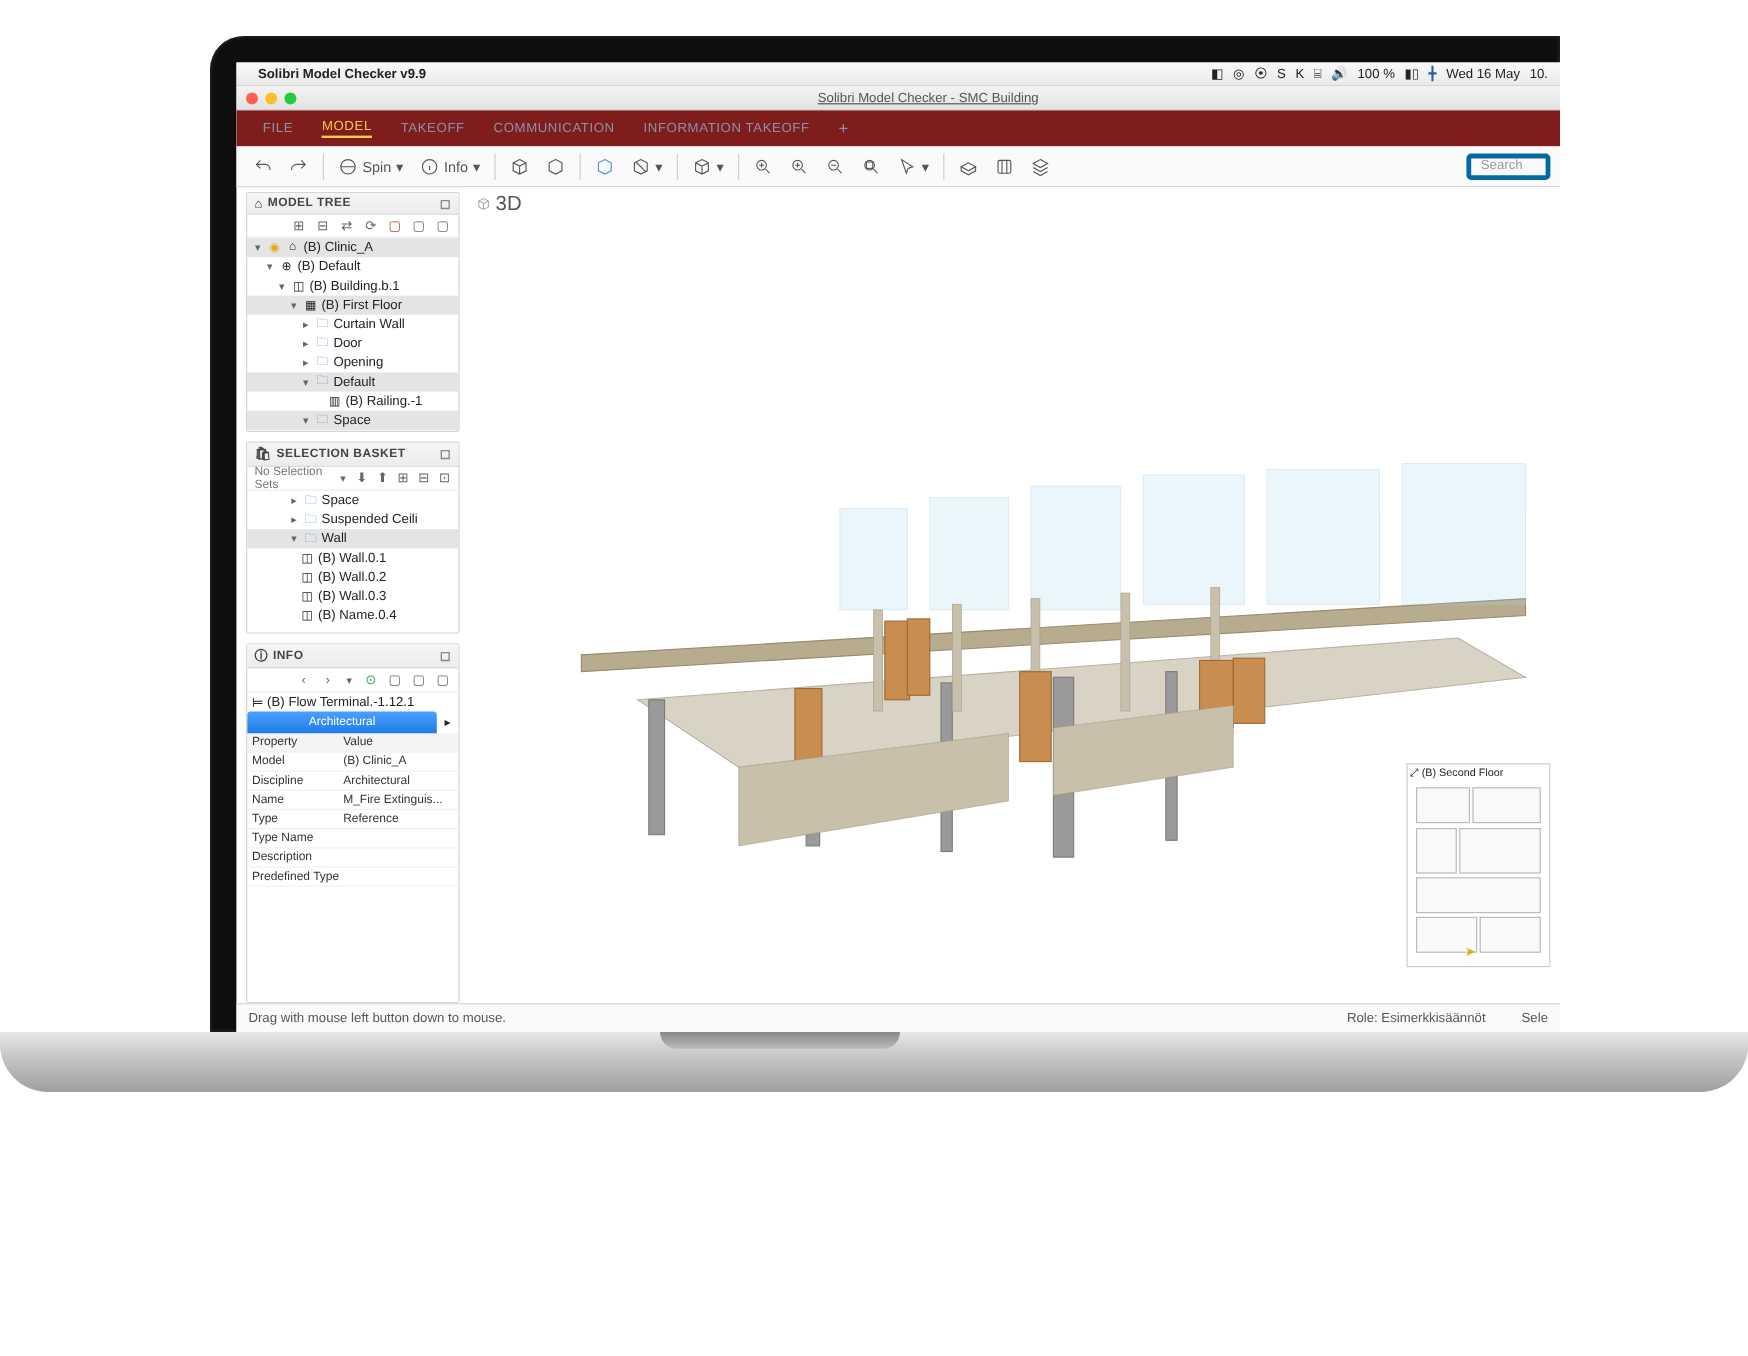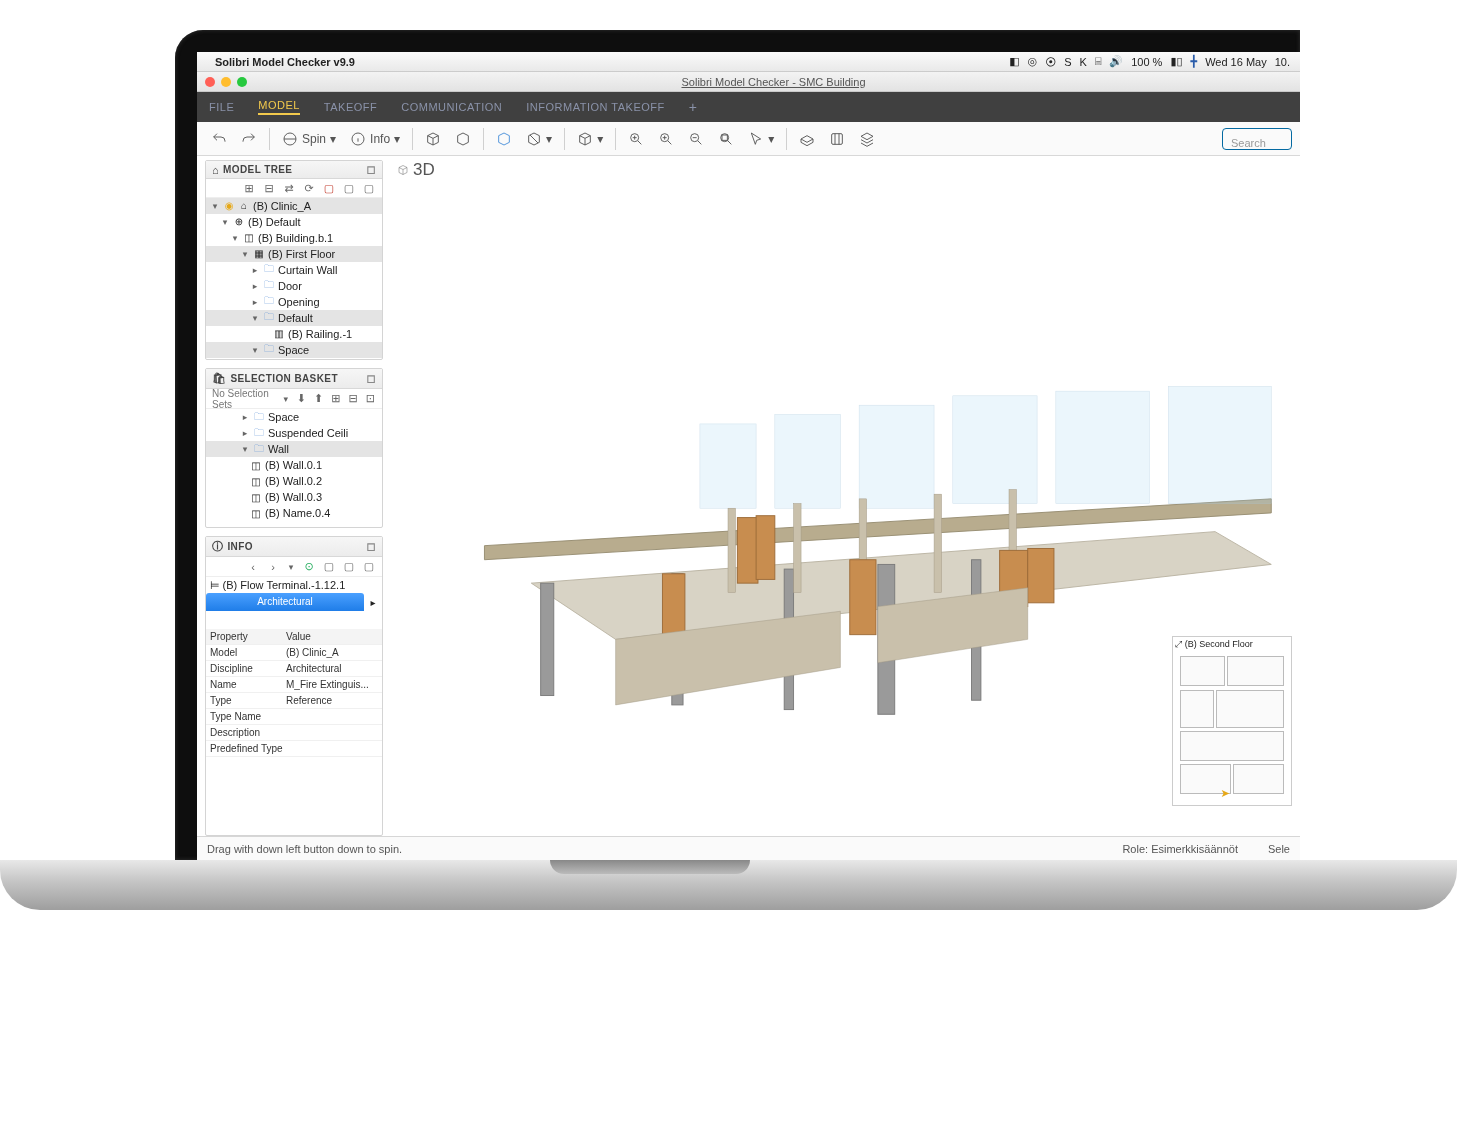--- a/index.html
+++ b/index.html
@@ -31,33 +31,33 @@
 
 
 .win-title { height:20px; background:linear-gradient(#f3f3f3,#e3e3e3); border-bottom:1px solid #c9c9c9;
   display:flex; align-items:center; font-size:11px; color:#555;text-decoration:underline; }
 .dots { display:flex; gap:6px; padding-left:8px;}
 .dot { width:10px; height:10px; border-radius:50%;}
 .red{background:#ff5f56}.yellow{background:#ffbd2e}.green{background:#27c93f}
 .win-title .title { flex:1; text-align:center; }
 
 
-.nav { height:30px; background:#404040; display:flex; align-items:center; padding:0 12px; gap:24px;}
+.nav { height:30px; background:#7f1d1d; display:flex; align-items:center; padding:0 22px; gap:24px;}
 .nav span { color:#8a92a9; font-size:11px; letter-spacing:0.5px; cursor:pointer;}
 .nav span.active { color:#f2c94c; border-bottom:2px solid #f2c94c; padding-bottom:2px;}
 .nav .plus { color:#8a92a9; font-size:14px;}
 
 
 .toolbar { height:34px; background:#fafafa; border-bottom:1px solid #d8d8d8;
   display:flex; align-items:center; padding:0 8px; gap:2px;}
 .tbtn { min-width:24px; height:24px; display:inline-flex; align-items:center; justify-content:center;
   padding:0 6px; border-radius:4px; color:#555; font-size:12px; cursor:pointer; gap:4px;}
 .tbtn svg { width:16px; height:16px; stroke:#555; fill:none; stroke-width:1.4;}
 .tsep { width:1px; height:22px; background:#d0d0d0; margin:0 4px;}
-.toolbar .search { margin-left:auto; height:22px; border:1px solid #0369a1; border-radius:4px; padding:0 8px; font-size:11px; color:#999; min-width:70px; display:flex; align-items:flex-end;}
+.toolbar .search { margin-left:auto; height:22px; border:4px solid #0369a1; border-radius:4px; padding:0 8px; font-size:11px; color:#999; min-width:70px; display:flex; align-items:flex-start;}
 
 
 .main { position:absolute; top:104px; bottom:24px; left:0; right:0; display:flex; }
 .sidebar { width:190px; display:flex; flex-direction:column; gap:8px; padding:4px 4px 0 8px; }
 .panel { border:1px solid #d4d4d4; background:#fff; display:flex; flex-direction:column; border-radius:2px;}
 .panel.flex { flex:1; min-height:0;}
 .panel-head { height:20px; background:linear-gradient(#f6f6f6,#ececec); border-bottom:1px solid #d8d8d8;
   display:flex; align-items:center; padding:0 6px; font-size:10px; font-weight:600; letter-spacing:0.4px; color:#444;}
 .panel-head .picon{ margin-right:4px; font-size:11px;}
 .panel-head .pmax{ margin-left:auto; font-size:11px; color:#888;}
@@ -73,21 +73,21 @@
 .fold{ color:#5a8fd6;}
 .pad1{padding-left:14px}.pad2{padding-left:24px}.pad3{padding-left:34px}.pad4{padding-left:44px}.pad5{padding-left:54px}
 
 
 .info-tabs{ height:18px; display:flex; align-items:center;}
 .info-tab{ flex:1; background:linear-gradient(#4aa0ff,#1f7de8); color:#fff; font-size:10px; text-align:center; height:100%; line-height:18px; border-radius:3px 3px 0 0;}
 .info-arrow{ width:18px; text-align:center; font-size:10px;}
 .info-table .irow{ display:flex; height:16px; align-items:center; border-bottom:1px solid #f0f0f0; font-size:10px;}
 .irow .k{ width:80px; padding-left:4px; color:#333;}
 .irow .v{ flex:1; color:#333;}
-.irow.hdr{ background:#f4f4f4; color:#555;margin-top:18px;}
+.irow.hdr{ background:#f4f4f4; color:#555;}
 
 
 .viewport{ flex:1; position:relative; background:#fff;}
 .vp-label{ position:absolute; left:10px; top:4px; font-size:17px; color:#555; display:flex; gap:4px; align-items:center;}
 .building{ position:absolute; left:60px; top:150px; right:10px; bottom:60px;}
 .floor-map{ position:absolute; right:8px; bottom:30px; width:120px; height:170px; border:1px solid #ccc; background:#fff; font-size:9px; padding:2px;}
 .floor-map .fm-grid{ width:100%; height:calc(100% - 12px); position:relative;}
 .fm-cell{ position:absolute; border:1px solid #bbb; background:#fafafa;}
 
 
@@ -487,21 +487,21 @@
               <div class="fm-cell" style="left:4%;top:53%;width:92%;height:20%"></div>
               <div class="fm-cell" style="left:4%;top:75%;width:45%;height:20%"></div>
               <div class="fm-cell" style="left:51%;top:75%;width:45%;height:20%"></div>
               <div style="position:absolute;left:40%;bottom:2px;color:#e6a817;font-size:11px">➤</div>
             </div>
           </div>
         </div>
       </div>
 
       <div class="status">
-        <span>Drag with down left button down to spin.</span>
+        <span>Drag with mouse left button down to mouse.</span>
         <div class="r">
           <span>Role: Esimerkkisäännöt</span>
           <span>Sele</span>
         </div>
       </div>
 
     </div>
   </div>
   <div class="base"></div>
   <div class="notch"></div>

